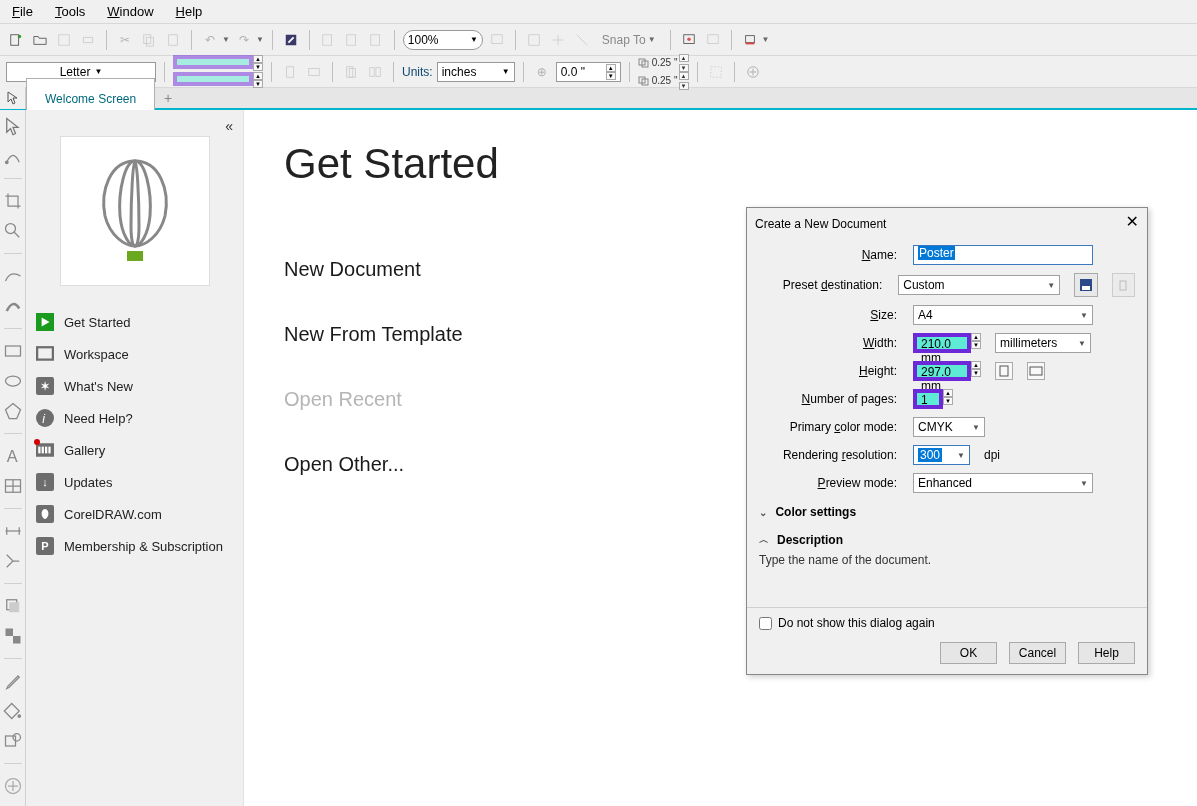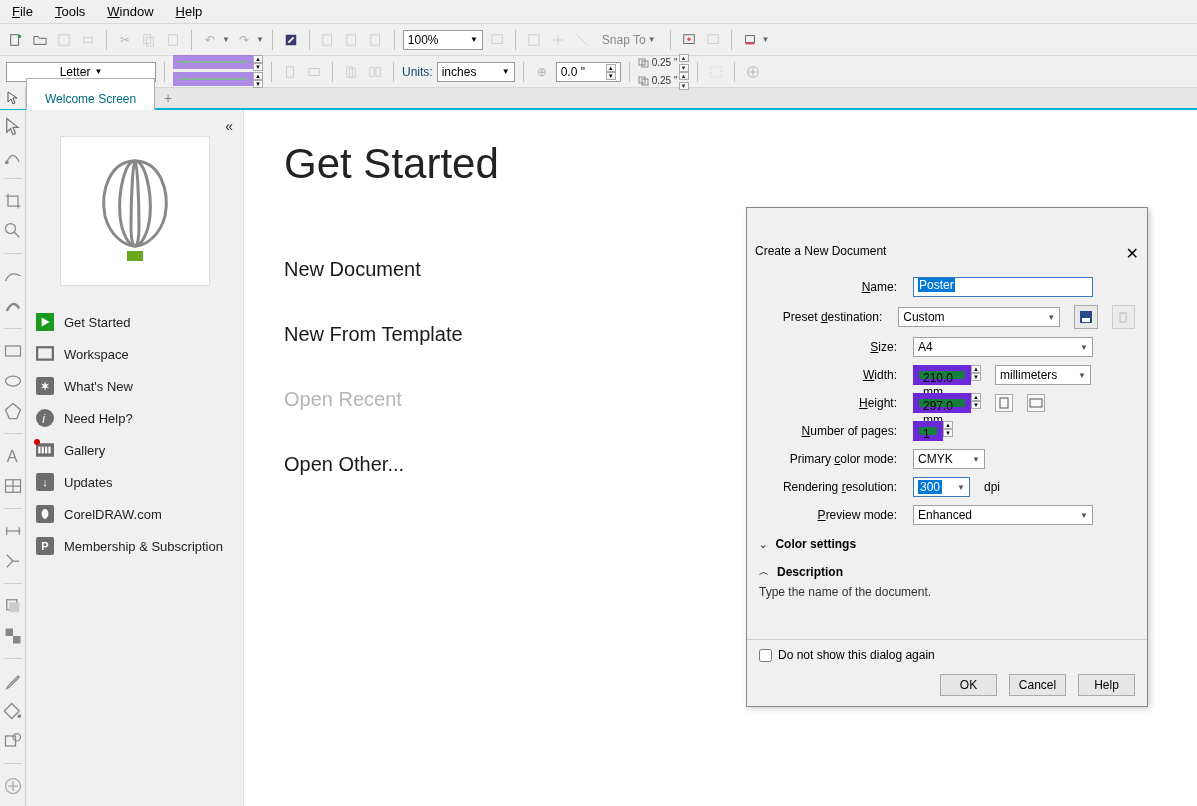--- a/index.html
+++ b/index.html
@@ -12,21 +12,21 @@
 
 
 .toolbar { display: flex; align-items: center; gap: 4px; padding: 3px 6px; background: #f0f0f0; border-bottom: 1px solid #d8d8d8; height: 32px; }
 .toolbar .sep { width: 1px; height: 20px; background: #c0c0c0; margin: 0 4px; }
 .tbtn { width: 20px; height: 20px; display: flex; align-items: center; justify-content: center; color: #555; border-radius: 2px; }
 .tbtn svg { width: 14px; height: 14px; }
 .tbtn.disabled { opacity: .4; }
 .caret { font-size: 8px; color: #666; margin-left: -2px; }
 .combo { display: flex; align-items: center; border: 1px solid #999; background: #fff; height: 20px; padding: 0 4px; font-size: 12px; }
 .combo .arr { margin-left: 4px; font-size: 8px; }
-.zoom-combo { width: 80px; justify-content: space-between; }
+.zoom-combo { width: 80px; justify-content: space-between; border-radius: 10px; }
 .spin { display: flex; flex-direction: column; }
 .spin div { width: 10px; height: 8px; border: 1px solid #aaa; font-size: 6px; line-height: 6px; text-align: center; background: #f8f8f8; }
 .prop-combo { width: 150px; justify-content: center; }
 .unit-combo { width: 78px; justify-content: space-between; }
 .nudge-combo { width: 65px; justify-content: space-between; }
 .dup { display: flex; flex-direction: column; font-size: 10px; color: #333; gap: 0; }
 .dup div { display: flex; align-items: center; gap: 2px; }
 .dup .mini { width: 12px; height: 10px; }
 
 
@@ -54,26 +54,26 @@
 
 .main { flex: 1; background: #fff; padding: 30px 40px; position: relative; }
 .main h1 { font-weight: 300; font-size: 42px; color: #222; margin-bottom: 70px; }
 .action-list { display: flex; flex-direction: column; gap: 42px; }
 .action-list .act { font-size: 20px; font-weight: 300; color: #1a1a1a; }
 .action-list .act.disabled { color: #b5b5b5; }
 .vline { position: absolute; left: 614px; top: 320px; bottom: 220px; width: 1px; background: #ccc; }
 
 
 .dialog { position: absolute; left: 746px; top: 207px; width: 402px; background: #f0f0f0; border: 1px solid #888; box-shadow: 2px 2px 6px rgba(0,0,0,.2); font-size: 12px; }
-.dialog-title { display: flex; align-items: flex-start; justify-content: space-between; padding: 4px 8px; font-size: 12px; margin-top: 32px; }
+.dialog-title { display: flex; align-items: flex-end; justify-content: space-between; padding: 4px 8px; font-size: 12px; }
 .dialog-title .close { font-size: 16px; font-weight: 300; cursor: default; }
 .dialog-body { padding: 10px 12px; }
 .form-row { display: flex; align-items: center; margin-bottom: 8px; gap: 8px; }
 .form-row label { width: 146px; text-align: right; padding-right: 8px; }
-.input { border: 6px solid #6d28d9; background: #15803d; height: 20px; padding: 0 4px; font-size: 12px; }
+.input { border: 4px solid #6d28d9; background: #5eead4; height: 20px; padding: 0 4px; font-size: 12px; }
 .input.hi { background: #fff; }
 .select { border: 1px solid #a0a0a0; background: #fff; height: 20px; display: flex; align-items: center; justify-content: space-between; padding: 0 4px; font-size: 12px; }
 .select .arr { font-size: 8px; color: #555; }
 .spinbox { display: flex; }
 .spinbox .input { width: 60px; }
 .smallbtn { width: 26px; height: 24px; border: 1px solid #aaa; background: #e8e8e8; display: flex; align-items: center; justify-content: center; margin-left: 6px; }
 .smallbtn.disabled { opacity: .5; }
 .ori-btn { width: 18px; height: 18px; border: 1px solid #aaa; background: #f8f8f8; display: flex; align-items: center; justify-content: center; margin-left: 6px; }
 .section-head { display: flex; align-items: center; gap: 8px; font-weight: 600; padding: 4px 0; margin-top: 6px; }
 .section-head .chev { font-size: 10px; color: #555; }

